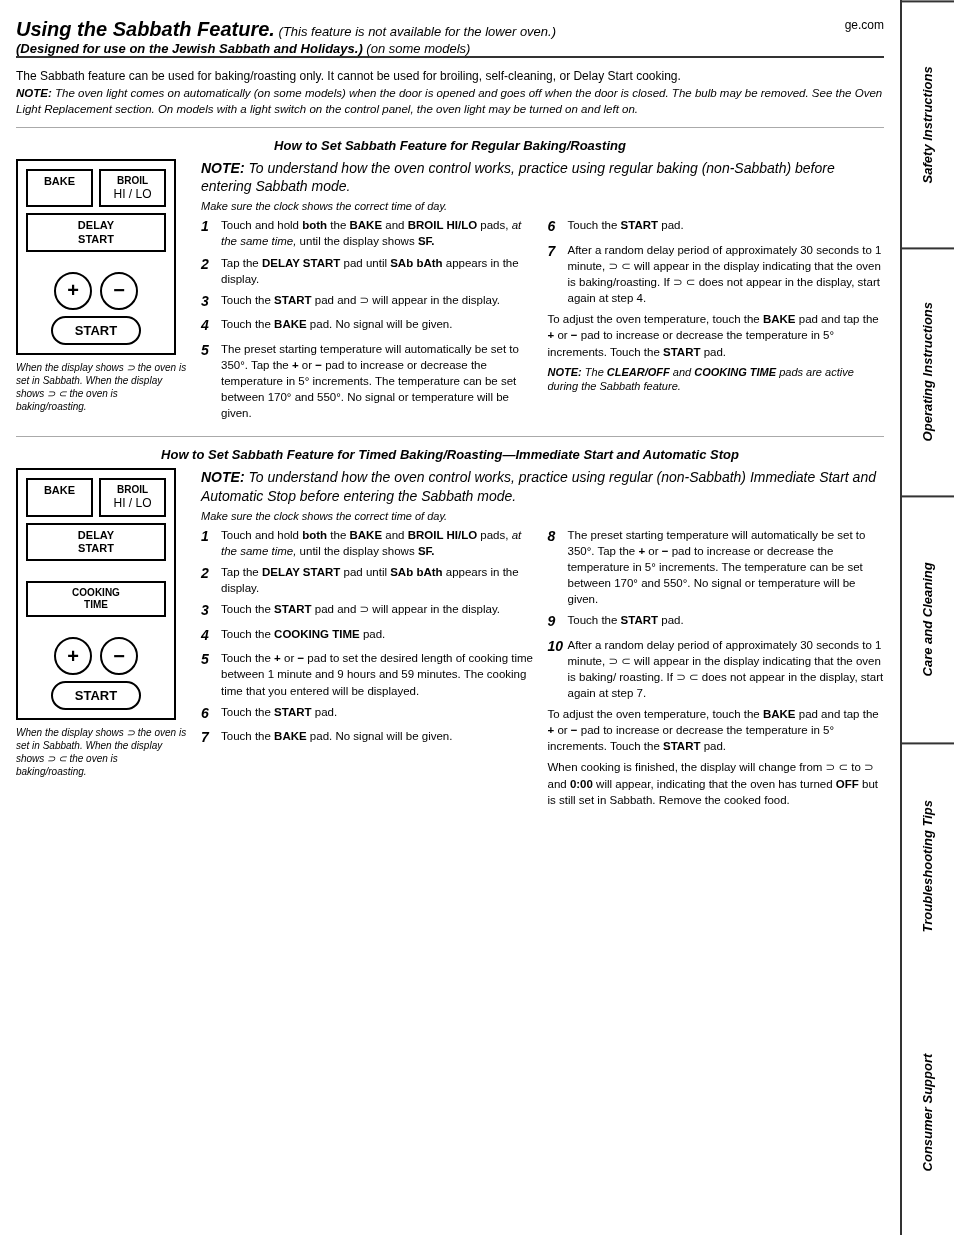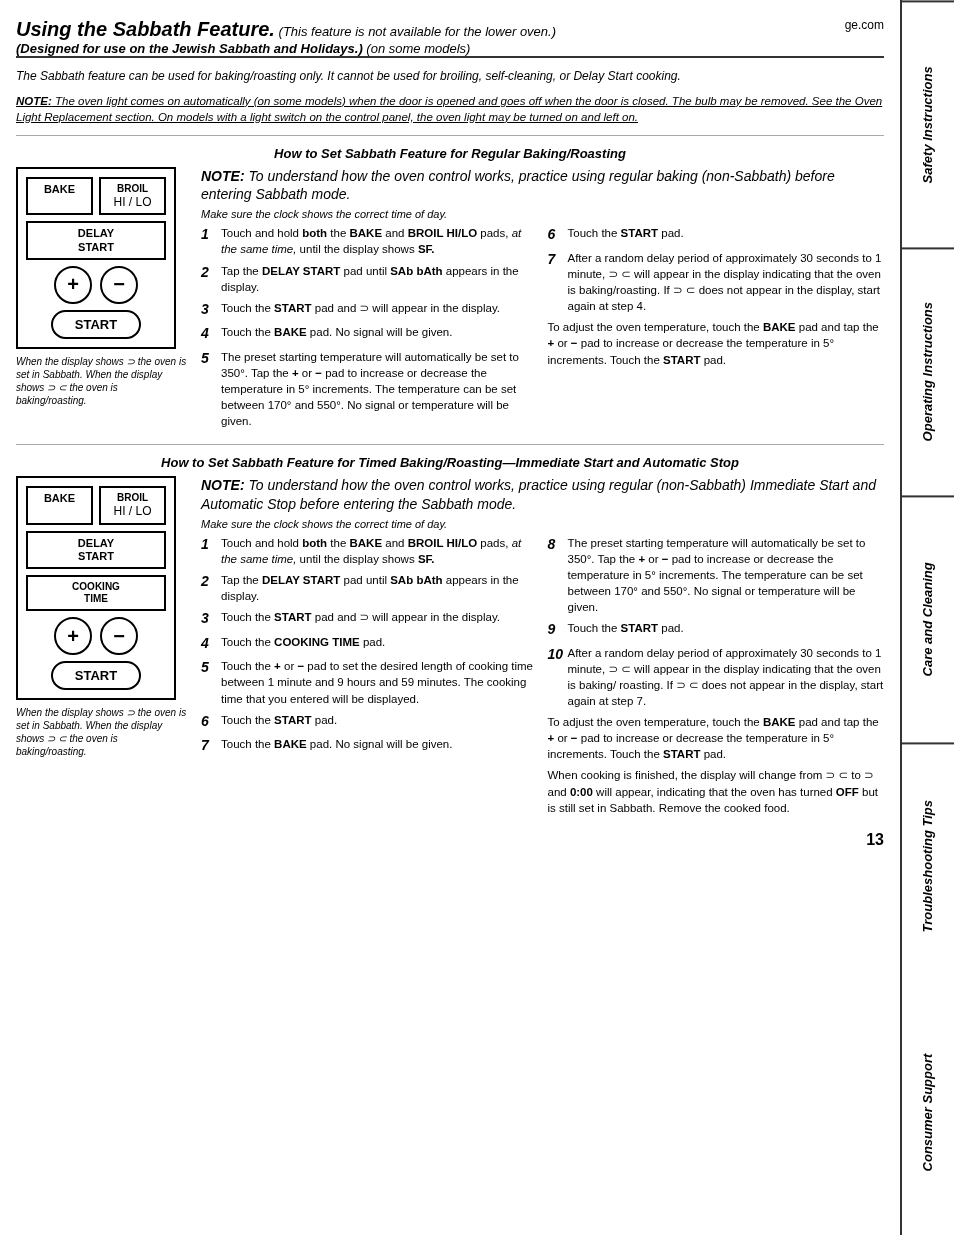--- a/index.html
+++ b/index.html
@@ -45,31 +45,29 @@
     .page-header {
       border-bottom: 2px solid #333;
       margin-bottom: 10px;
     }
     .ge-com {
       float: right;
       font-size: 12px;
       font-weight: normal;
     }
     .intro-text {
-      font-style: italic;
-      margin-bottom: 8px;
+      margin-bottom: 0;
       font-size: 12px;
       line-height: 1.4;
     }
     .note-text {
       font-style: italic;
       font-size: 11.5px;
       line-height: 1.4;
       margin-bottom: 10px;
-      text-decoration: underline;
     }
     .note-text strong { font-style: italic; }
 
     
     .section {
       border-top: 1px solid #aaa;
       padding-top: 10px;
       margin-bottom: 10px;
     }
     .section-inner {
@@ -114,21 +112,21 @@
       flex: 1;
       line-height: 1.2;
     }
     .oven-btn.broil {
       font-size: 10px;
     }
     .broil-sub { font-size: 12px; font-weight: normal; }
     .oven-mid-row {
       display: flex;
       gap: 6px;
-      margin-bottom: 6px;
+      margin-bottom: 20px;
     }
     .oven-plus-minus {
       display: flex;
       gap: 8px;
       margin-bottom: 6px;
       justify-content: center;
     }
     .round-btn {
       border: 2px solid #000;
       border-radius: 50%;
@@ -316,20 +314,23 @@
               <span class="step-num-circle"><em>6</em></span>
               <span class="step-text">Touch the <strong>START</strong> pad.</span>
             </div>
             <div class="step">
               <span class="step-num-circle"><em>7</em></span>
               <span class="step-text">After a random delay period of approximately 30 seconds to 1 minute, ⊃ ⊂ will appear in the display indicating that the oven is baking/roasting. If ⊃ ⊂ does not appear in the display, start again at step 4.</span>
             </div>
             <div class="adjust-text">
               To adjust the oven temperature, touch the <strong>BAKE</strong> pad and tap the <strong>+</strong> or <strong>−</strong> pad to increase or decrease the temperature in 5° increments. Touch the <strong>START</strong> pad.
             </div>
+            <div class="note-bottom">
+              <strong>NOTE:</strong> The <strong>CLEAR/OFF</strong> and <strong>COOKING TIME</strong> pads are active during the Sabbath feature.
+            </div>
           </div>
         </div>
       </div>
     </div>
   </div>
 
   <div class="section">
     <div class="section-title">How to Set Sabbath Feature for Timed Baking/Roasting—Immediate Start and Automatic Stop</div>
     <div class="section-inner">
 
@@ -413,21 +414,20 @@
             </div>
             <div class="adjust-text" style="margin-top:5px;">
               When cooking is finished, the display will change from ⊃ ⊂ to ⊃ and <strong>0:00</strong> will appear, indicating that the oven has turned <strong>OFF</strong> but is still set in Sabbath. Remove the cooked food.
             </div>
           </div>
         </div>
       </div>
     </div>
   </div>
 
-  <div class="page-number">13</div>
 </div>
 
 <div class="sidebar">
   <div class="sidebar-section italic">
     <span>Safety Instructions</span>
   </div>
   <div class="sidebar-section italic">
     <span>Operating Instructions</span>
   </div>
   <div class="sidebar-section italic">

